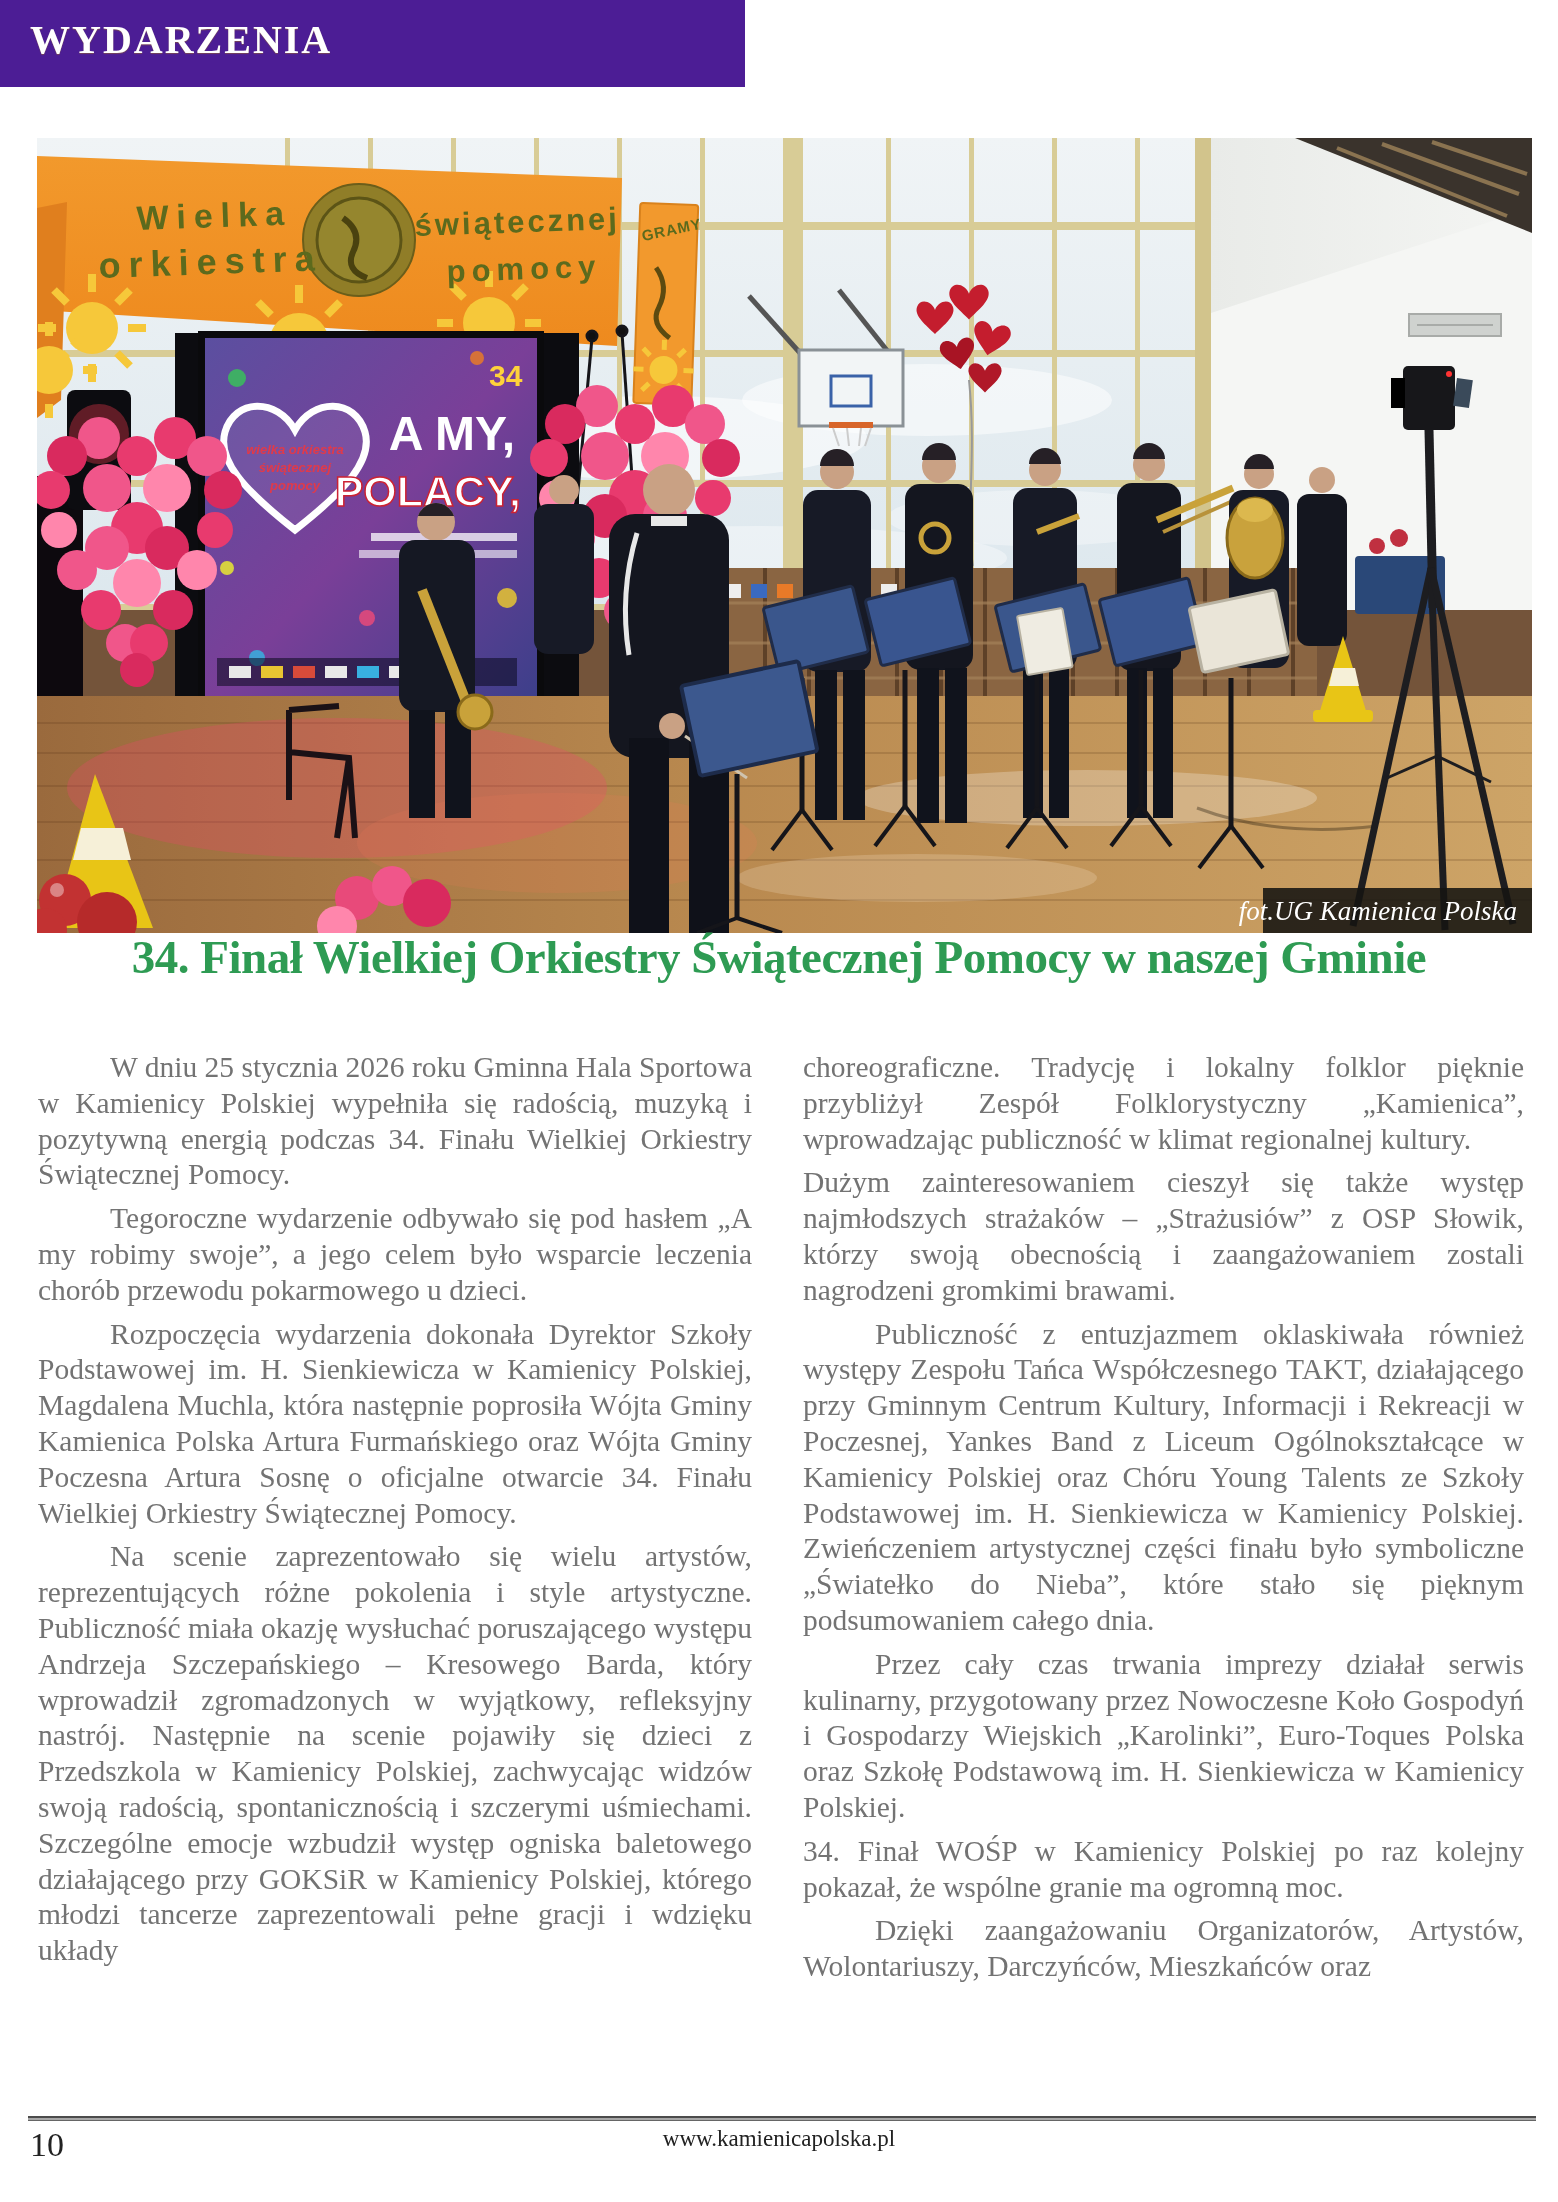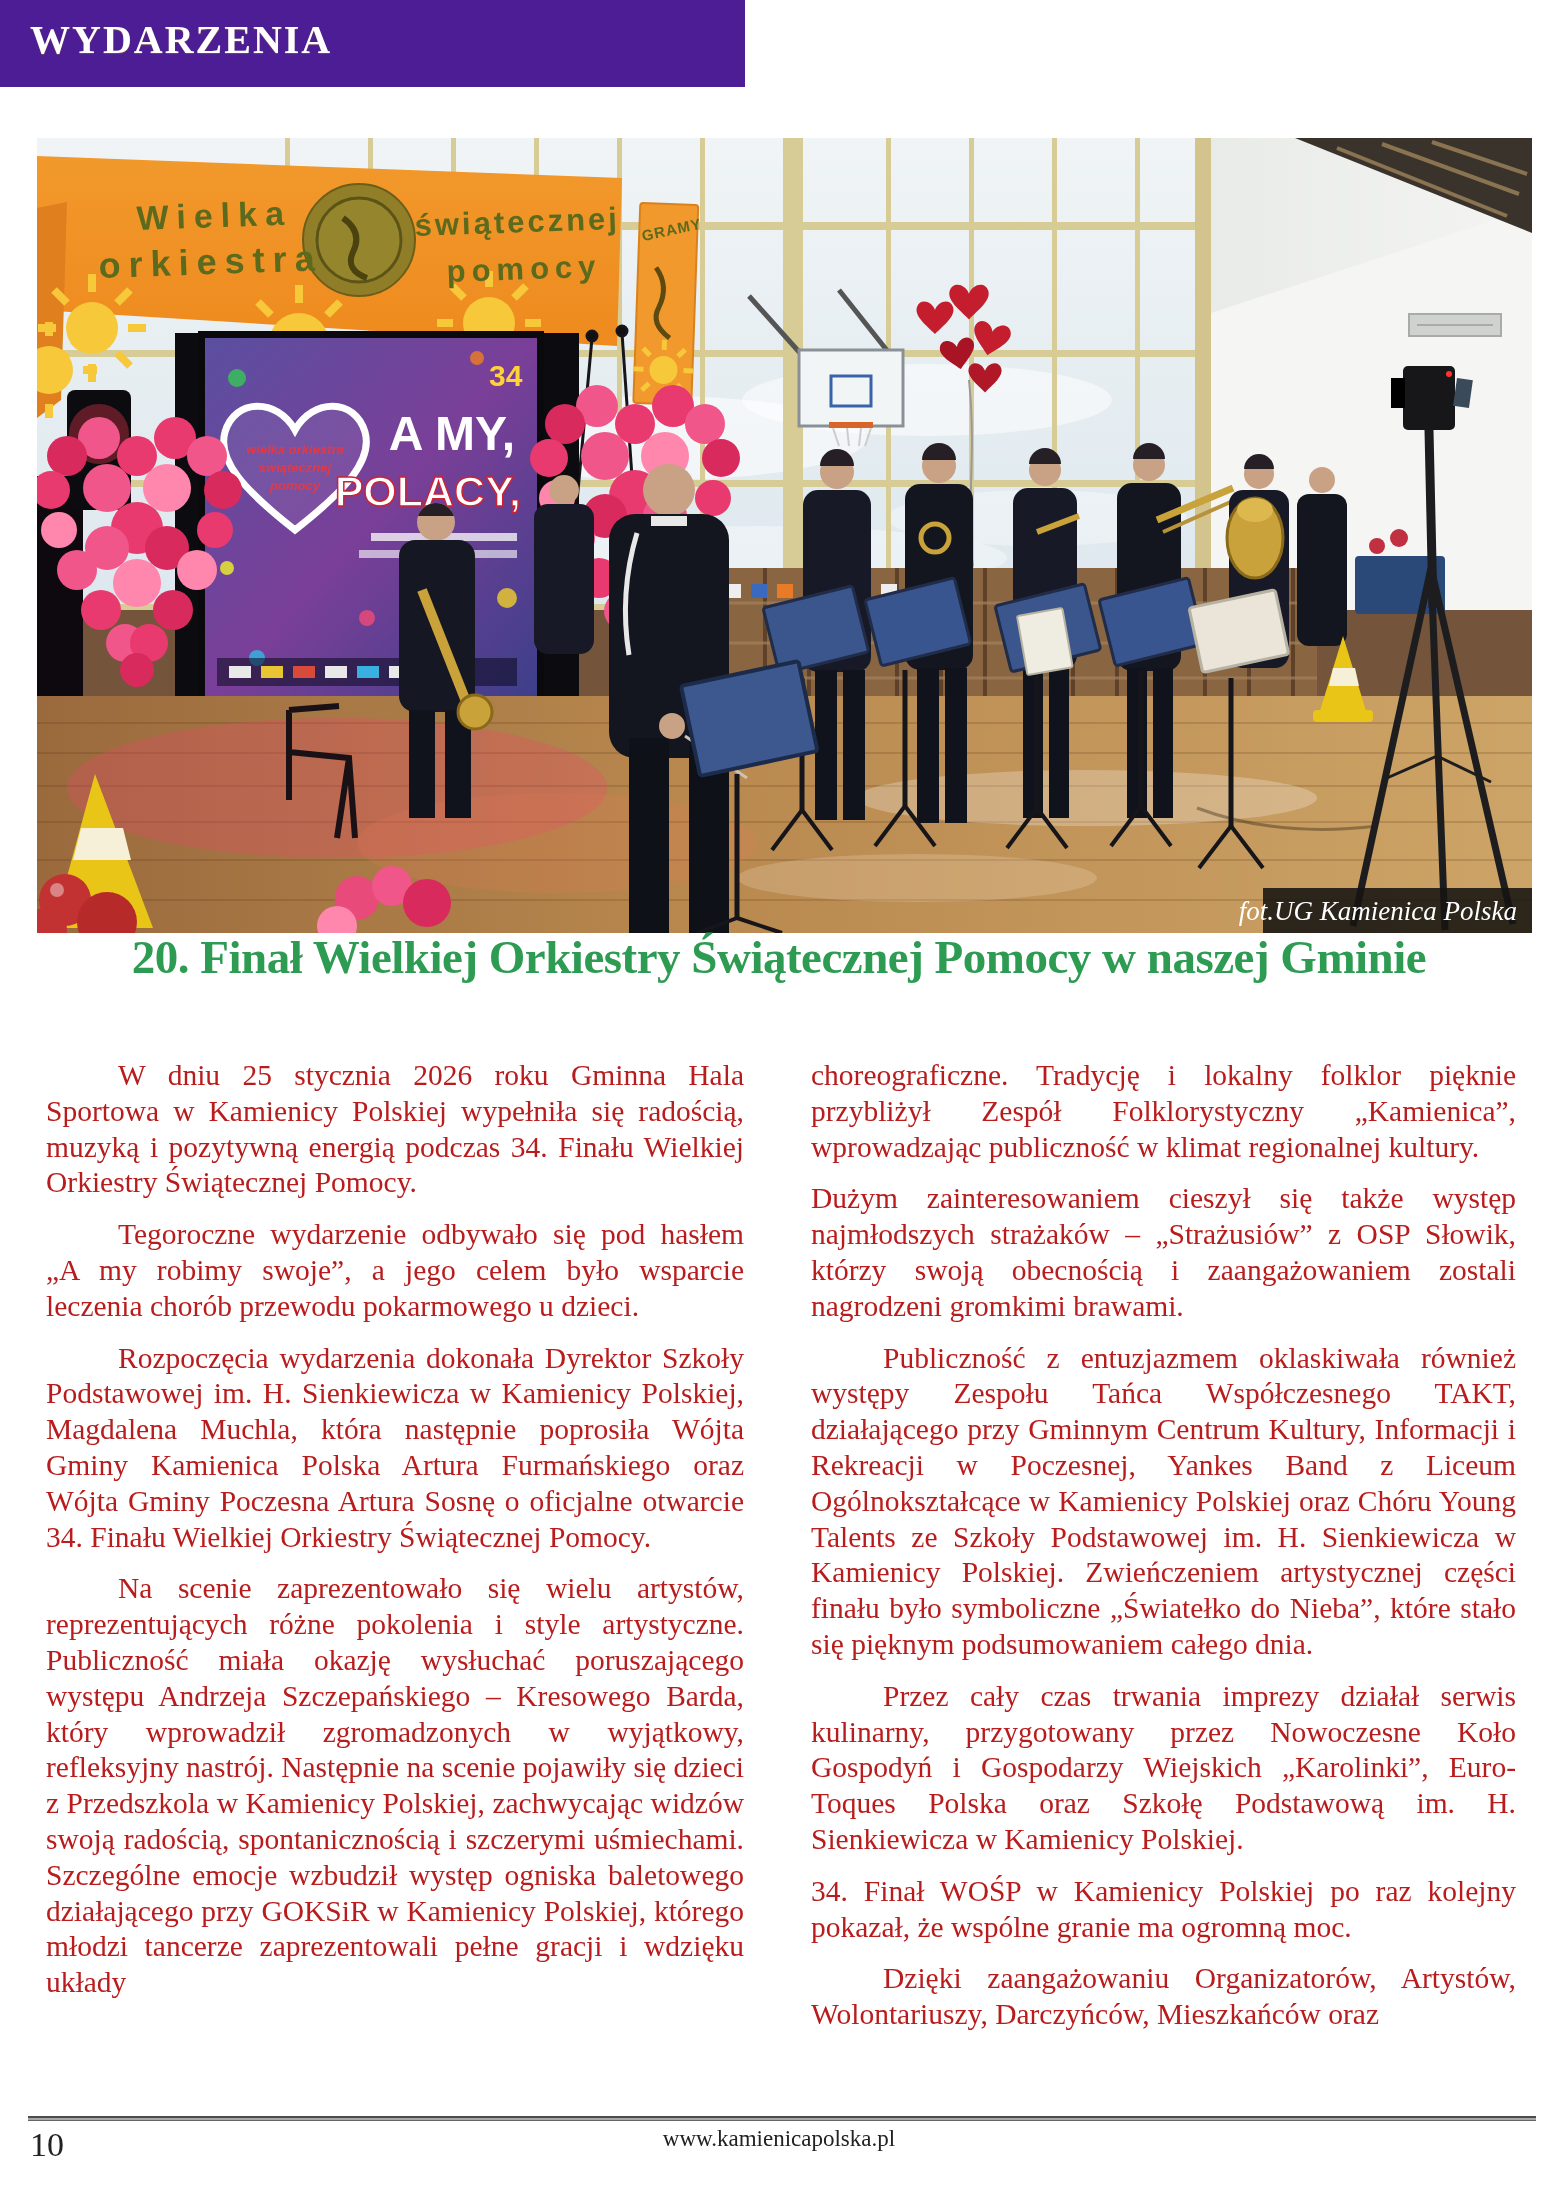--- a/index.html
+++ b/index.html
@@ -21,22 +21,22 @@
   }
   .photo svg { display:block; }
   .headline {
     position:absolute; left:15px; top:930px; width:1528px; margin:0; text-align:center;
     font-size:47px; font-weight:bold; color:#2E9B53; letter-spacing:-0.5px;
     font-family:"Liberation Serif", serif; white-space:nowrap;
   }
   .col-left  { position:absolute; left:30px;  top:1042px; width:730px; }
   .col-right { position:absolute; left:795px; top:1042px; width:737px; }
   .para {
-    margin:16px; font-size:29.5px; line-height:35.8px; text-align:justify;
-    color:#b91c1c; font-family:"Liberation Serif", serif;
+    margin:8px; font-size:29.5px; line-height:35.8px; text-align:justify;
+    color:#737373; font-family:"Liberation Serif", serif;
   }
   .para.ind { text-indent:72px; }
   .footer-rule {
     position:absolute; left:28px; top:2116px; width:1508px; height:2px;
     background:#a8a8a8; border-top:2px solid #4c4c4c; border-bottom:1px solid #666666;
   }
   .page-number {
     position:absolute; left:30px; top:2126px; font-size:34px; color:#222222;
   }
   .footer-url {
@@ -459,21 +459,21 @@
       <line x1="1400" y1="618" x2="1454" y2="644" stroke="#1d1d20" stroke-width="3"></line>
     </g>
 
     <g>
       <rect x="1226" y="750" width="269" height="45" fill="rgba(22,20,17,0.88)"></rect>
       <text class="caption-text" x="1480" y="782" font-size="27" text-anchor="end">fot.UG Kamienica Polska</text>
     </g>
   </svg>
 </div>
 
-<h1 class="headline">20. Finał Wielkiej Orkiestry Świątecznej Pomocy w naszej Gminie</h1>
+<h1 class="headline">34. Finał Wielkiej Orkiestry Świątecznej Pomocy w naszej Gminie</h1>
 
 <div class="col-left">
   <p class="para ind">W dniu 25 stycznia 2026 roku Gminna Hala Sportowa w Kamienicy Polskiej wypełniła się radością, muzyką i pozytywną energią podczas 34. Finału Wielkiej Orkiestry Świątecznej Pomocy.</p>
   <p class="para ind">Tegoroczne wydarzenie odbywało się pod hasłem „A my robimy swoje”, a jego celem było wsparcie leczenia chorób przewodu pokarmowego u dzieci.</p>
   <p class="para ind">Rozpoczęcia wydarzenia dokonała Dyrektor Szkoły Podstawowej im. H. Sienkiewicza w Kamienicy Polskiej, Magdalena Muchla, która następnie poprosiła Wójta Gminy Kamienica Polska Artura Furmańskiego oraz Wójta Gminy Poczesna Artura Sosnę o oficjalne otwarcie 34. Finału Wielkiej Orkiestry Świątecznej Pomocy.</p>
   <p class="para ind">Na scenie zaprezentowało się wielu artystów, reprezentujących różne pokolenia i style artystyczne. Publiczność miała okazję wysłuchać poruszającego występu Andrzeja Szczepańskiego – Kresowego Barda, który wprowadził zgromadzonych w wyjątkowy, refleksyjny nastrój. Następnie na scenie pojawiły się dzieci z Przedszkola w Kamienicy Polskiej, zachwycając widzów swoją radością, spontanicznością i szczerymi uśmiechami. Szczególne emocje wzbudził występ ogniska baletowego działającego przy GOKSiR w Kamienicy Polskiej, którego młodzi tancerze zaprezentowali pełne gracji i wdzięku układy</p>
 </div>
 
 <div class="col-right">
   <p class="para">choreograficzne. Tradycję i lokalny folklor pięknie przybliżył Zespół Folklorystyczny „Kamienica”, wprowadzając publiczność w klimat regionalnej kultury.</p>

